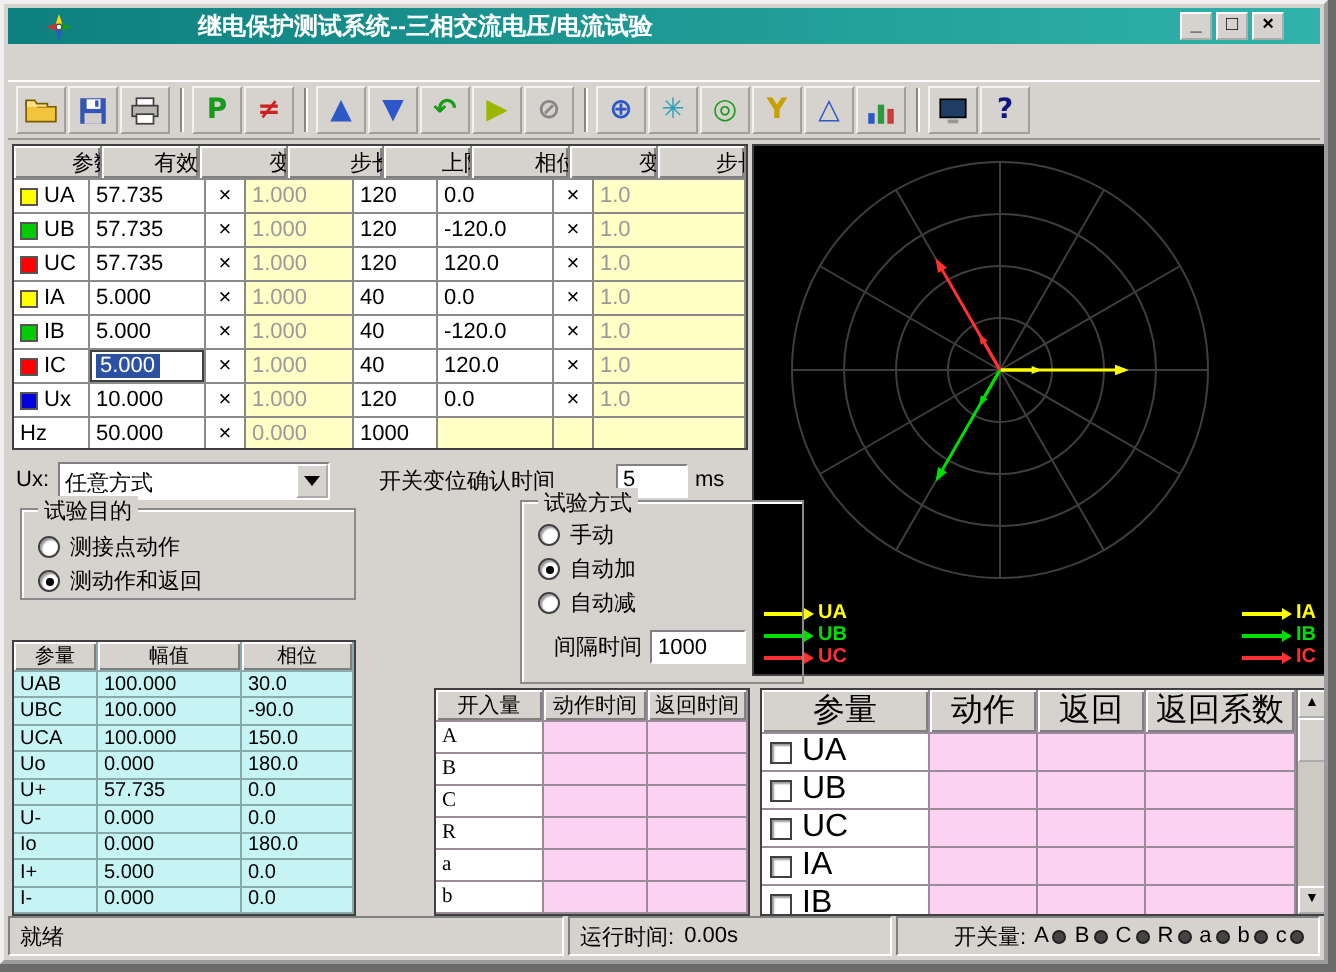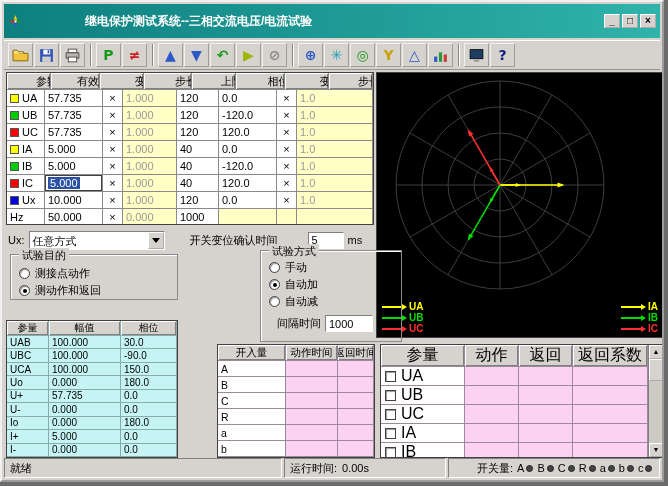--- a/index.html
+++ b/index.html
@@ -1,21 +1,21 @@
 <!DOCTYPE html>
 <html><head>
 <meta charset="utf-8">
 <style>
   * { box-sizing: border-box; margin: 0; padding: 0; }
   body { margin: 0; background: #6b6b6b; font-family: "Liberation Sans", "DejaVu Sans", sans-serif; }
   .window { position: relative; width: 664px; height: 482px; border: 2px outset #f0f0f0; background: #d6d3ce; overflow: hidden; }
 
   
-  .titlebar { position: absolute; left: 2px; top: 2px; right: 2px; height: 34px;
-    background: linear-gradient(90deg, #0d7f7f, #2fb3aa); display: flex; align-items: center; padding: 0 4px; color: #fff; }
+  .titlebar { position: absolute; left: 2px; top: 2px; right: 2px; height: 18px;
+    background: linear-gradient(90deg, #0d7f7f, #2fb3aa); display: flex; align-items: center; padding: 0 18px; color: #fff; }
   .title-icon { width: 15px; height: 15px; display: inline-flex; }
   .title-icon svg { width: 15px; height: 15px; }
   .title-text { font-size: 12px; font-weight: bold; margin-left: 62px; white-space: nowrap; }
   .win-btns { margin-left: auto; display: flex; gap: 2px; }
   .win-btn { width: 16px; height: 14px; background: #d6d3ce; border: 1px outset #fff; font-size: 10px; line-height: 11px; text-align: center; color: #000; font-weight: bold; }
 
   
   .menubar { position: absolute; left: 2px; top: 20px; right: 2px; height: 18px; background: #d6d3ce; display: flex; align-items: center; font-size: 12px; color: #000; border-bottom: 1px solid #fff; }
   .menu-item { padding: 1px 8px; }
 
@@ -77,21 +77,21 @@
   .dcell.hc { background: #d6d3ce; }
   .dc0 { width: 42px; } .dc1 { width: 72px; } .dc2 { flex: 1; }
 
   
   .pink-table { position: absolute; border: 1px solid #404040; font-size: 10.5px; display: flex; flex-direction: column; overflow: hidden; background: #fbd2f2; }
   .pink-table .trow { display: flex; flex: 0 0 16px; }
   .pcell { border-right: 1px solid #9a8a9a; border-bottom: 1px solid #9a8a9a; padding: 0 3px; display: flex; align-items: center; background: #fbd2f2; overflow: hidden; white-space: nowrap; }
   .pcell.hc { background: #d6d3ce; }
   .wlab { background: #fff; }
   .input-table { left: 215px; top: 342px; width: 158px; height: 114px; }
-  .ic0 { width: 68px; } .ic1 { width: 52px; } .ic2 { flex: 1; }
+  .ic0 { width: 54px; font-family: Liberation Serif, serif; } .ic1 { width: 52px; } .ic2 { flex: 1; }
   .action-wrap { position: absolute; left: 378px; top: 342px; width: 284px; height: 114px; border: 1px solid #404040; display: flex; overflow: hidden; background: #fbd2f2; }
   .action-body { flex: 1; display: flex; flex-direction: column; overflow: hidden; }
   .action-body .trow { display: flex; flex: 0 0 16px; }
   .ac0 { width: 84px; } .ac1 { width: 54px; } .ac2 { width: 54px; } .ac3 { flex: 1; }
   .chk { width: 11px; height: 11px; background: #fff; border: 1px solid #404040; box-shadow: inset 1px 1px 1px #9a9a9a; margin: 0 5px 0 1px; flex: 0 0 auto; }
   .vscroll { width: 15px; background: #cdc9c3; border-left: 1px solid #808080; display: flex; flex-direction: column; font-size: 7px; }
   .scroll-btn { height: 14px; background: #d6d3ce; border: 1px outset #fff; text-align: center; line-height: 12px; color: #000; }
   .scroll-thumb { height: 22px; background: #d6d3ce; border: 1px outset #fff; }
   .scroll-track { flex: 1; }
   .scroll-down { margin-top: auto; }

